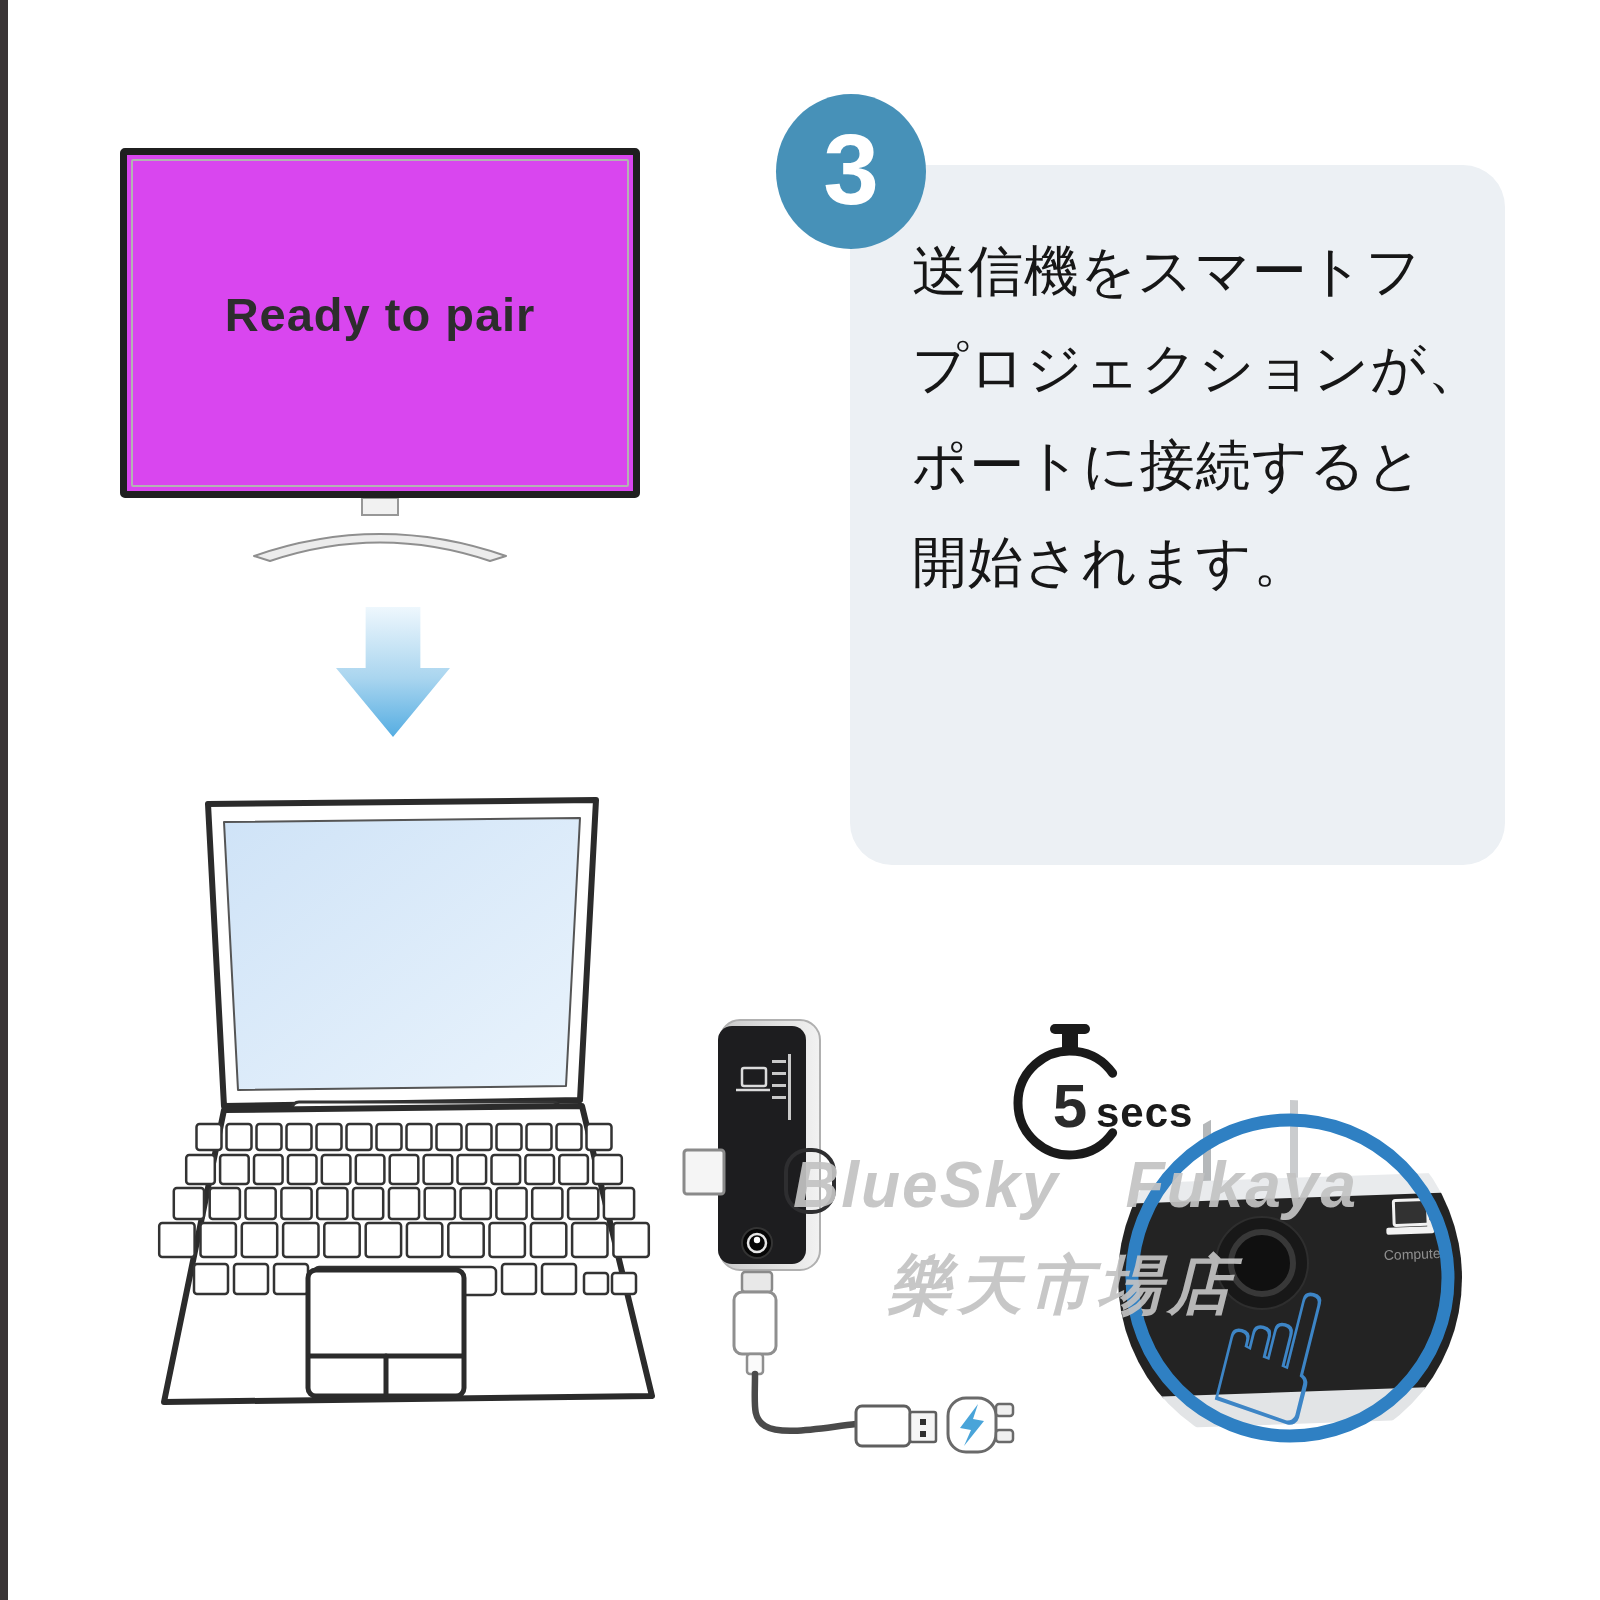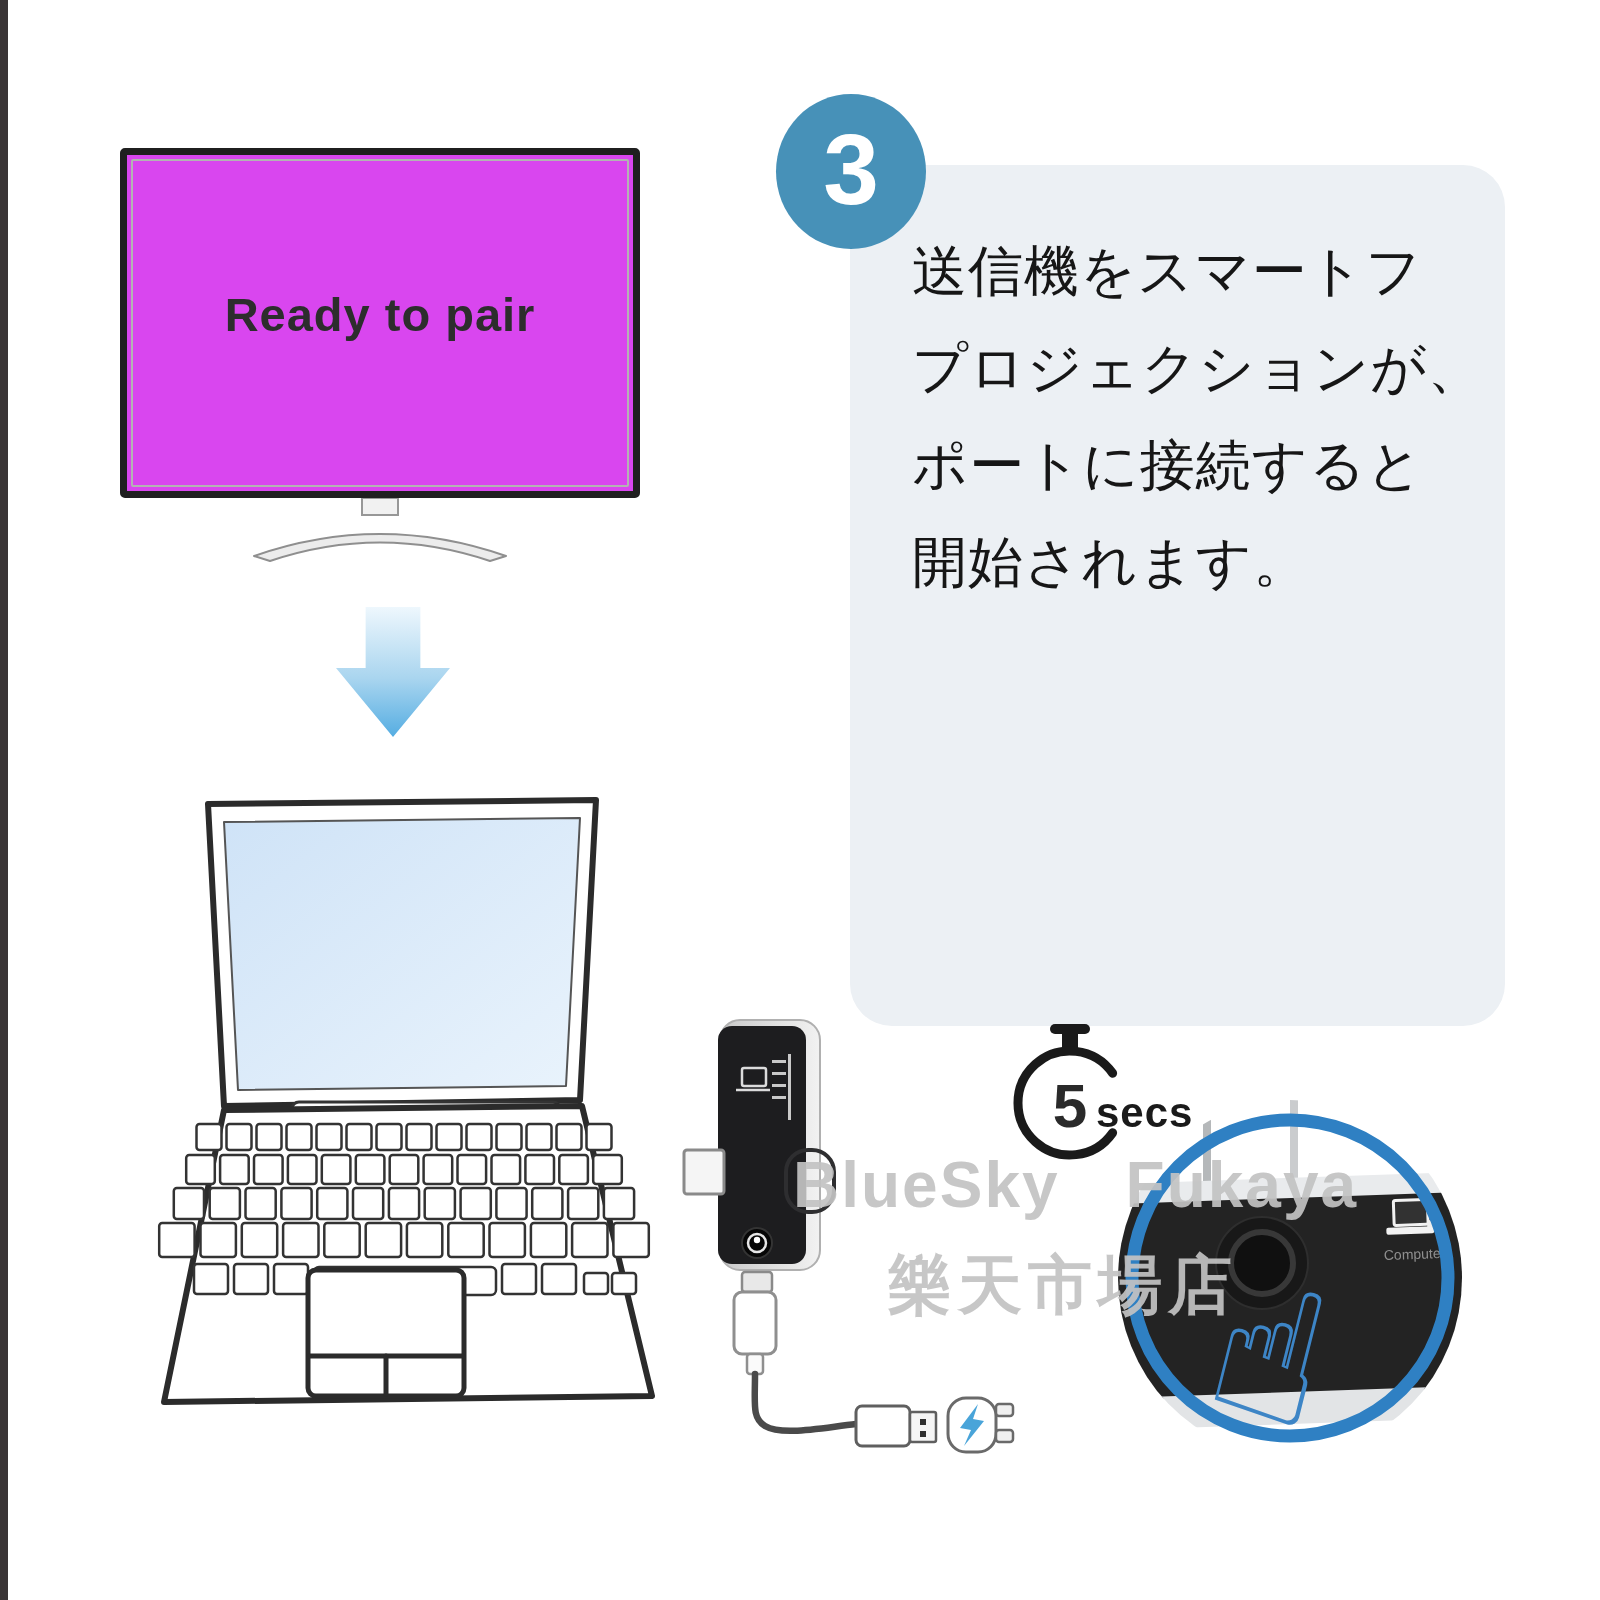--- a/index.html
+++ b/index.html
@@ -17,21 +17,21 @@
             display:flex;align-items:center;justify-content:center;}
   #tv-text{font-size:47px;font-weight:600;color:#2d2d2d;letter-spacing:1px;margin-top:-18px;}
   #tv-stand{left:250px;top:498px;width:260px;height:66px;}
 
   
   #down-arrow{left:336px;top:607px;width:114px;height:130px;
     background:linear-gradient(180deg,#eef7fd 0%,#a9d5ef 55%,#55ade2 100%);
     clip-path:polygon(26% 0,74% 0,74% 47%,100% 47%,50% 100%,0 47%,26% 47%);}
 
   
-  #panel{left:850px;top:165px;width:655px;height:861px;background:#ecf0f4;border-radius:42px;}
+  #panel{left:850px;top:165px;width:655px;height:700px;background:#ecf0f4;border-radius:42px;}
   #panel-text{position:absolute;left:62px;top:58px;width:560px;
      font-size:55px;line-height:97px;color:#161616;letter-spacing:1px;font-weight:500;}
   #panel-text span{display:block;white-space:nowrap;}
   #step-badge{left:776px;top:94px;width:150px;height:155px;border-radius:50%;
      background:#4791b8;display:flex;align-items:center;justify-content:center;}
   #step-badge div{color:#fff;font-size:100px;font-weight:bold;margin-top:-4px;}
 
   
   #laptop{left:150px;top:790px;width:560px;height:620px;}
 
@@ -40,21 +40,21 @@
 
   
   #timer{left:1000px;top:1015px;width:210px;height:160px;}
   #timer text{font-family:"Liberation Sans","DejaVu Sans",sans-serif;}
 
   
   #detail-circle{left:1118px;top:1100px;width:344px;height:356px;border-radius:50%;
      overflow:hidden;background:#fff;z-index:4;}
 
   
-  .watermark{color:#c3c3c3;font-weight:bold;z-index:6;white-space:nowrap;opacity:.92;}
+  .watermark{color:#c3c3c3;font-weight:bold;z-index:6;white-space:nowrap;opacity:.92;font-style:italic;}
   #wm1{left:793px;top:1142px;font-size:64px;letter-spacing:2px;}
   #wm2{left:868px;top:1242px;font-size:64px;letter-spacing:6px;margin-left:20px;}
 
   svg{display:block;}
 </style>
 </head>
 <body>
 
 <div id="left-bar" class="abs"></div>
 

